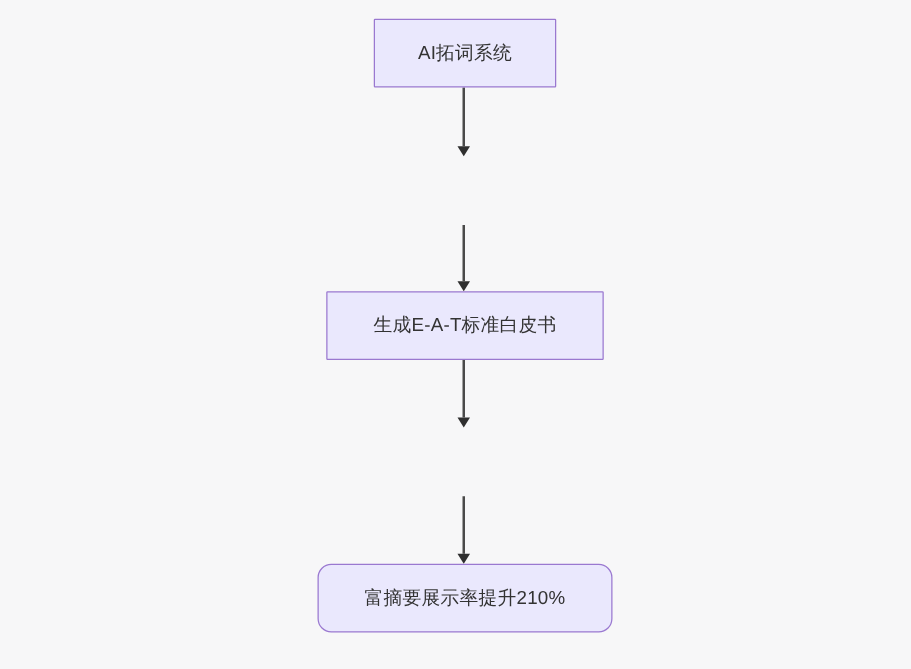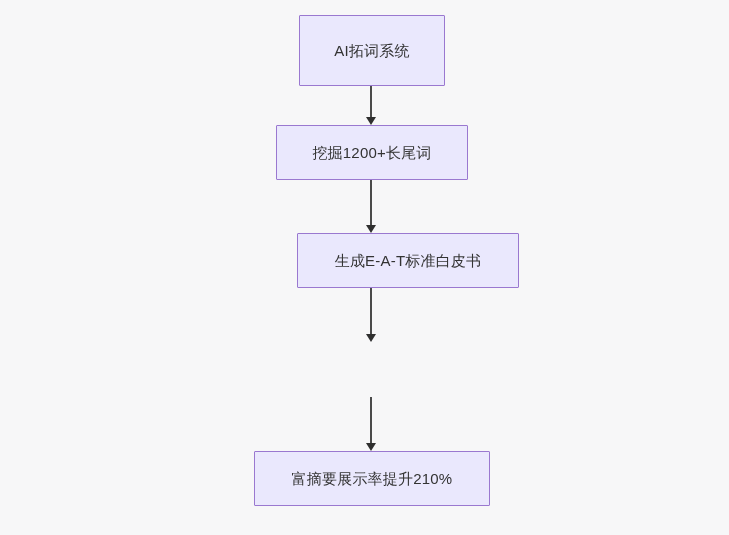--- a/index.html
+++ b/index.html
@@ -74,30 +74,27 @@
     <g>
       <line class="edge-line" x1="371" y1="288" x2="371" y2="334"></line>
       <polygon class="edge-head" points="366,334 376,334 371,342"></polygon>
     </g>
     <g>
       <line class="edge-line" x1="371" y1="397" x2="371" y2="443"></line>
       <polygon class="edge-head" points="366,443 376,443 371,451"></polygon>
     </g>
   </svg>
 
-  <div class="node" style="left:299px; top:15px; width:146px; height:71px;">
+  <div class="node" style="left:299px; top:15px; width:146px; height:55px;">
     <span class="node-label">AI拓词系统</span>
   </div>
 
-  <div class="node" style="left:276px; top:125px; width:192px; height:55px;">
-    <span class="node-label">挖掘1200+长尾词</span>
-  </div>
 
-  <div class="node" style="left:261px; top:233px; width:222px; height:55px;margin-left:36px;">
+  <div class="node" style="left:261px; top:233px; width:222px; height:55px;">
     <span class="node-label">生成E-A-T标准白皮书</span>
   </div>
 
 
-  <div class="node" style="left:254px; top:451px; width:236px; height:55px;">
+  <div class="node" style="left:254px; top:451px; width:236px; height:55px;border-radius:11px;">
     <span class="node-label">富摘要展示率提升210%</span>
   </div>
 
 </div>
 
 </body></html>

